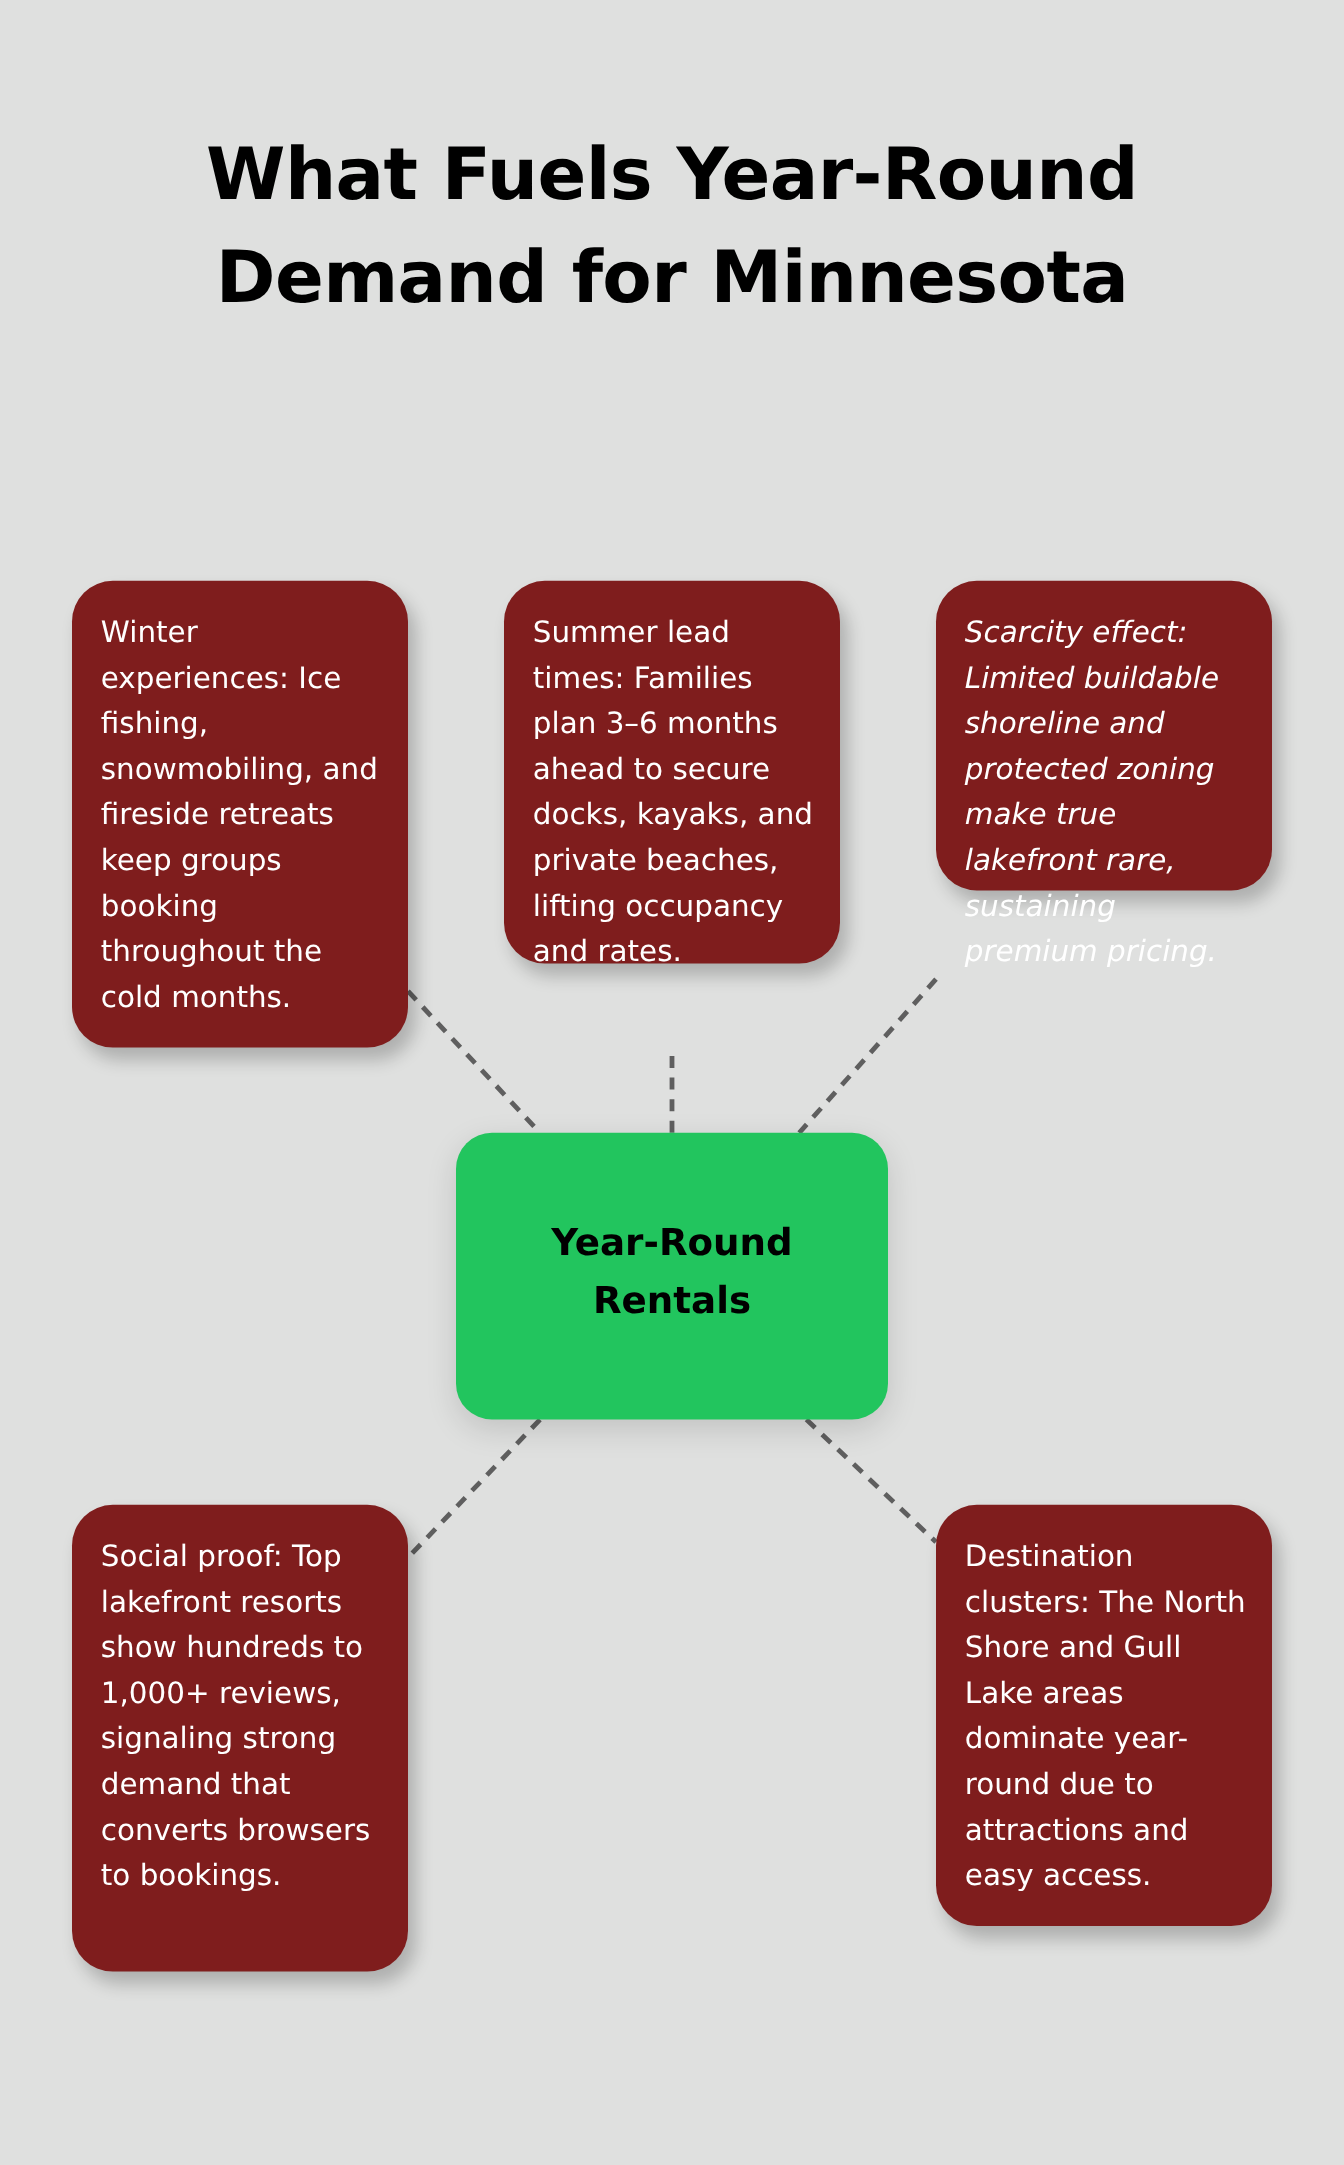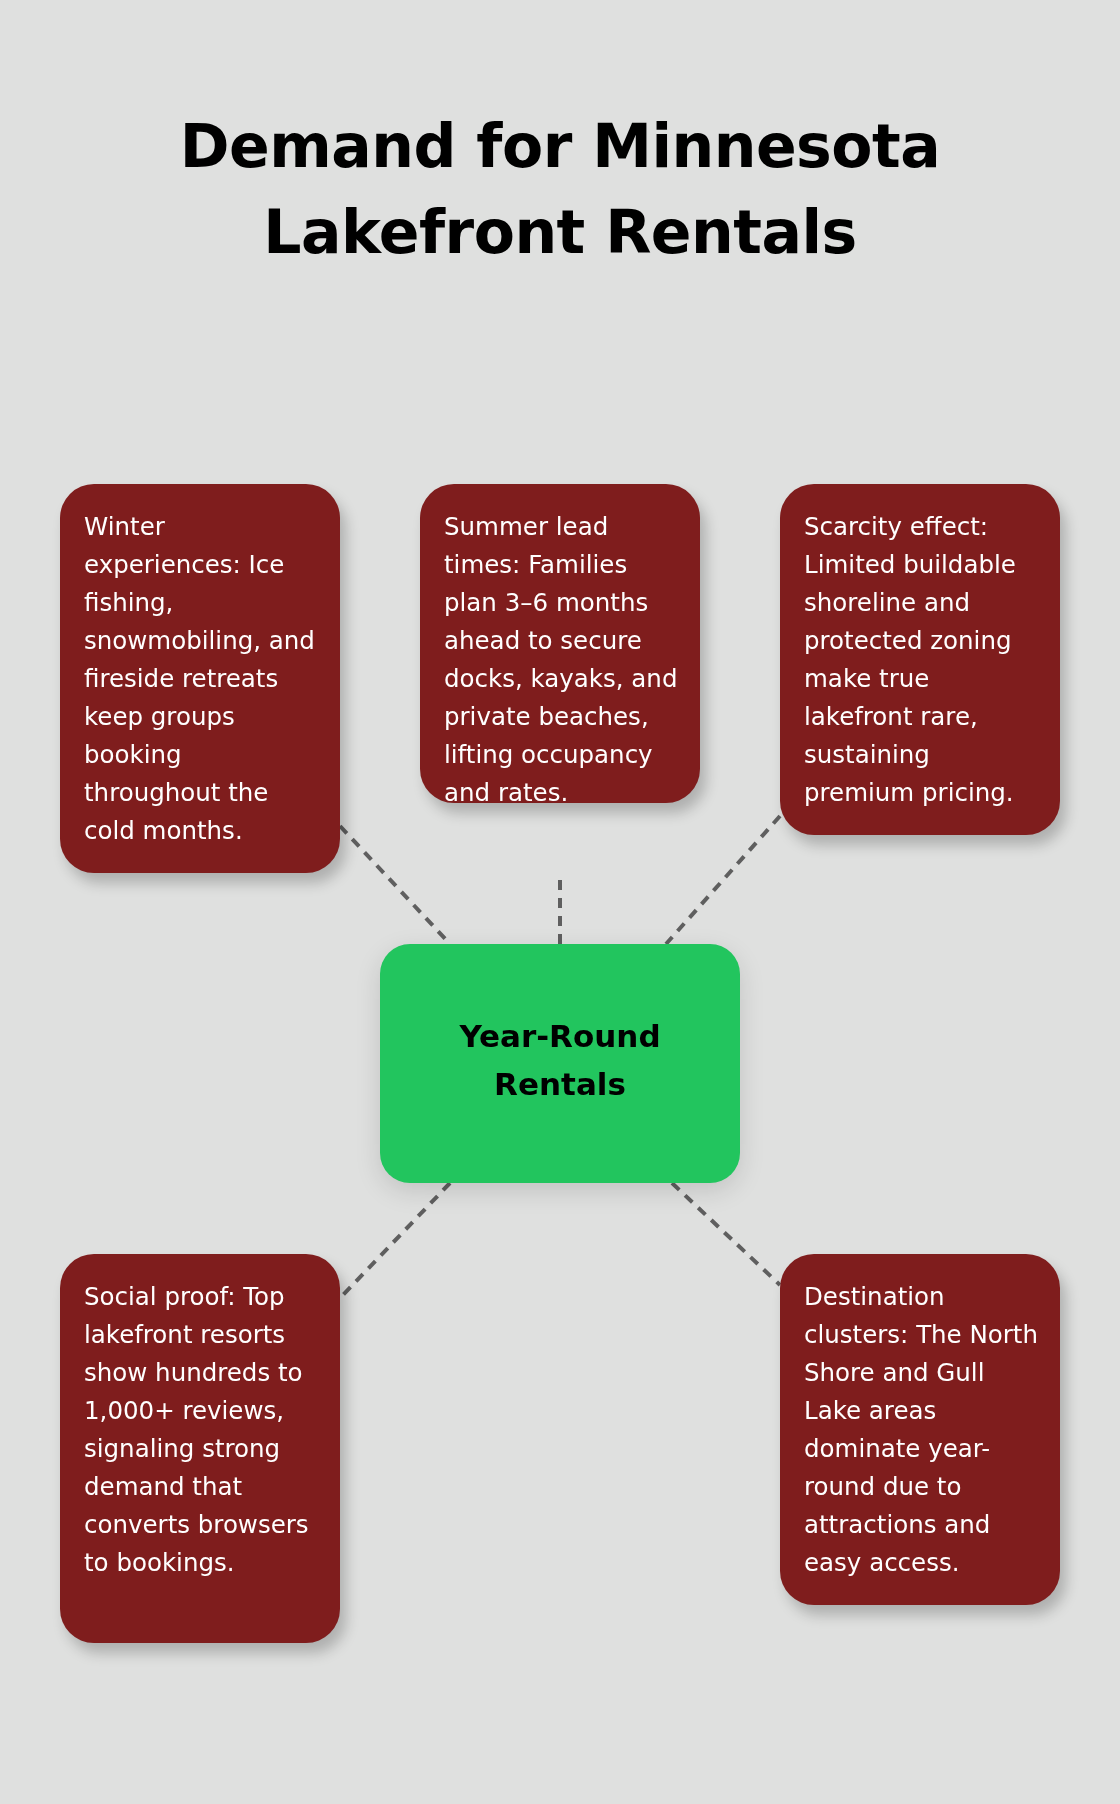--- a/index.html
+++ b/index.html
@@ -54,43 +54,43 @@
     line-height: 48px;
     color: #000000;
   }
   .center-inner { padding-bottom: 8px; }
   .center-inner span { display: block; }
 </style>
 </head>
 <body>
 
 <div class="title">
+  <span>What Fuels Year-Round</span>
   <span>Demand for Minnesota</span>
-  <span>Lakefront Rentals</span>
 </div>
 
 <svg class="connectors" viewBox="0 0 1120 1804">
   <g stroke="#5f5f5f" stroke-width="4" stroke-dasharray="10 8" fill="none">
     <line x1="340" y1="826" x2="450" y2="944"></line>
     <line x1="560" y1="880" x2="560" y2="944"></line>
     <line x1="780" y1="816" x2="666" y2="944"></line>
     <line x1="450" y1="1183" x2="340" y2="1298"></line>
     <line x1="672" y1="1183" x2="780" y2="1285"></line>
   </g>
 </svg>
 
 <div class="card" style="left:60px; top:484px; height:389px;">
   <div>Winter experiences: Ice fishing, snowmobiling, and fireside retreats keep groups booking throughout the cold months.</div>
 </div>
 
 <div class="card" style="left:420px; top:484px; height:319px;">
   <div>Summer lead times: Families plan 3–6 months ahead to secure docks, kayaks, and private beaches, lifting occupancy and rates.</div>
 </div>
 
-<div class="card" style="left:780px; top:484px; height:351px;">
+<div class="card" style="left:780px; top:484px; height:258px;font-style:italic;">
   <div>Scarcity effect: Limited buildable shoreline and protected zoning make true lakefront rare, sustaining premium pricing.</div>
 </div>
 
 <div class="center">
   <div class="center-inner">
     <span>Year-Round</span>
     <span>Rentals</span>
   </div>
 </div>
 

